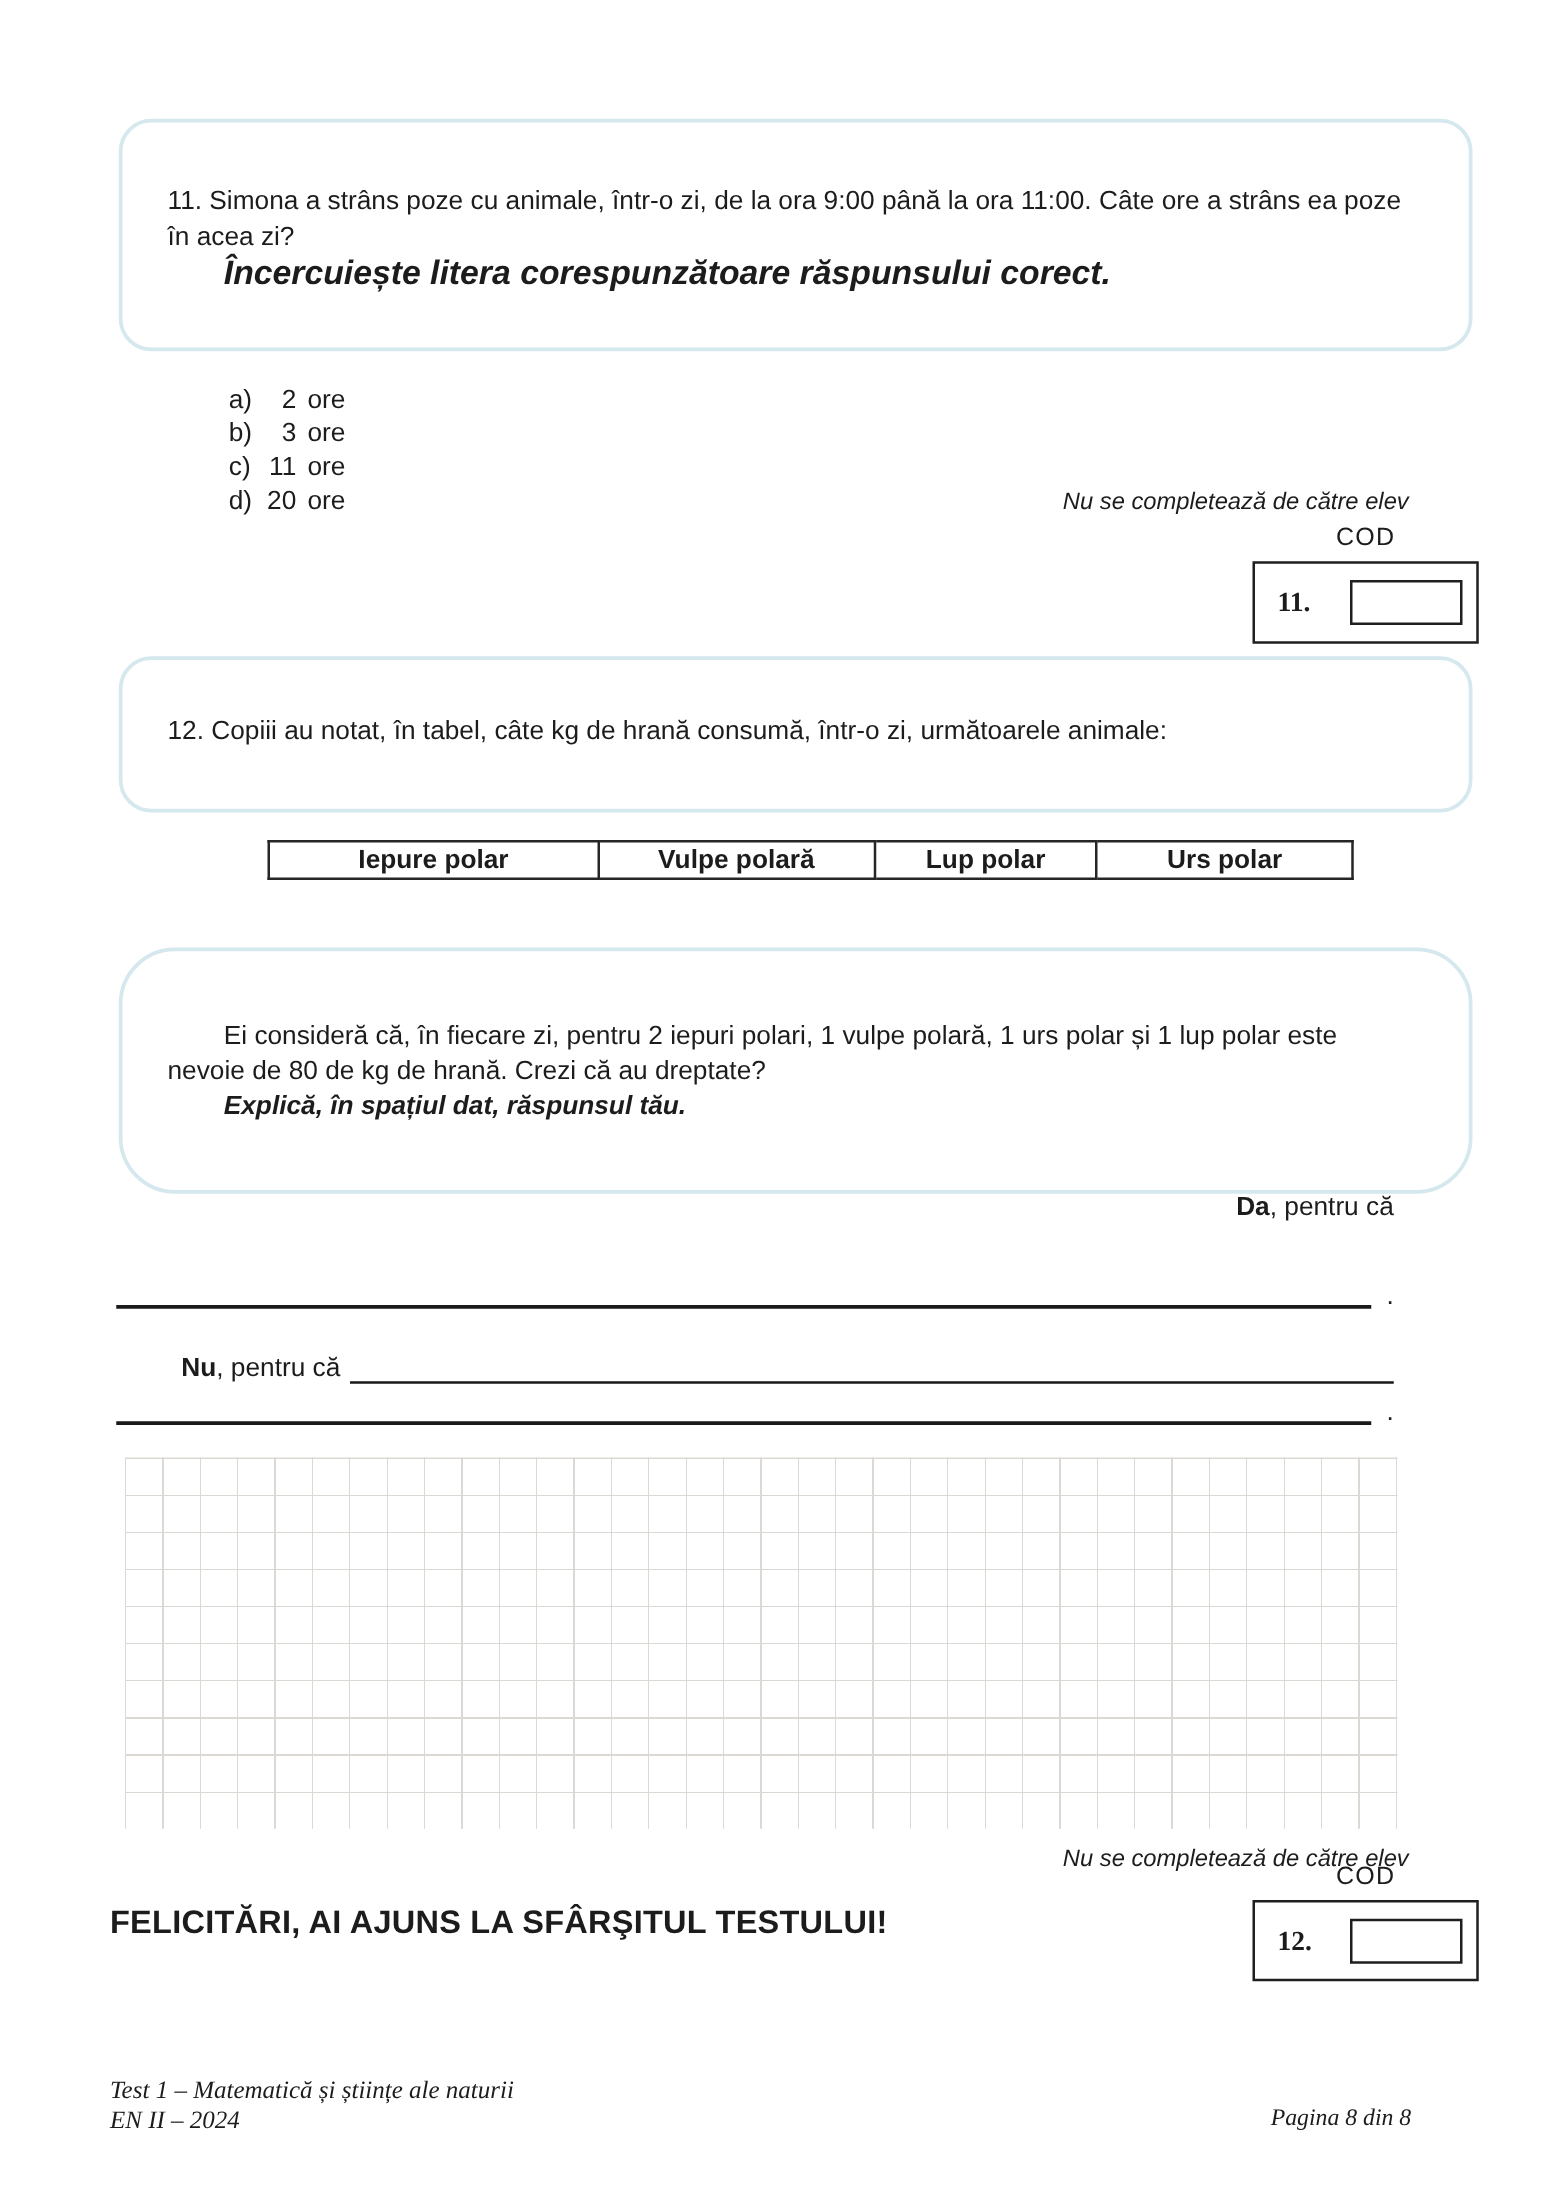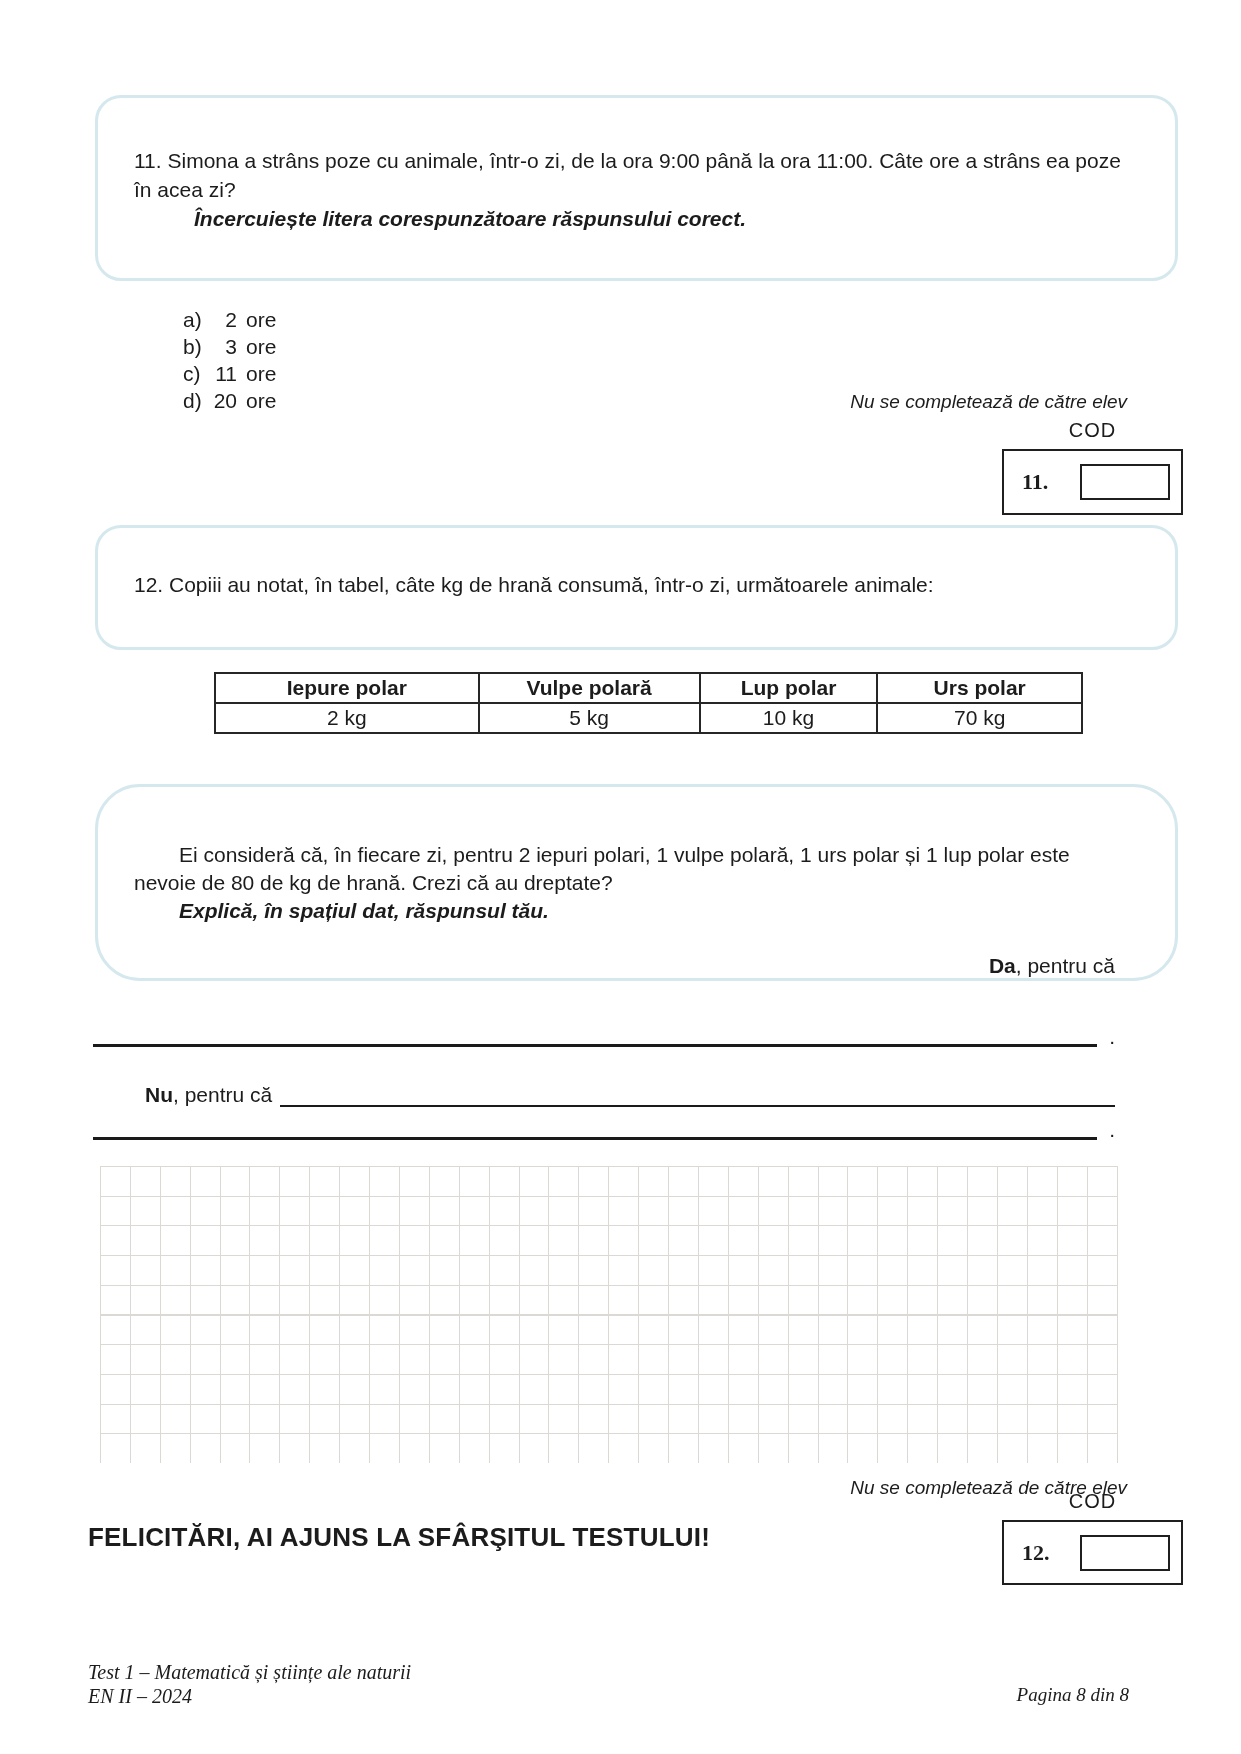--- a/index.html
+++ b/index.html
@@ -9,24 +9,24 @@
   }
   *{margin:0;padding:0;box-sizing:border-box;}
   html,body{background:#ffffff;}
   body{font-family:"Liberation Sans","DejaVu Sans",sans-serif;color:var(--text);}
   .page{position:relative;width:1241px;height:1754px;background:#ffffff;overflow:hidden;}
 
   
   .round-box{position:absolute;left:95px;width:1083px;border:3px solid var(--accent-box-border);border-radius:45px;background:#ffffff;}
   .box-q11{top:95px;height:186px;padding:48px 38px 0 36px;border-radius:26px;}
   .box-q12{top:525px;height:125px;padding:42px 38px 0 36px;border-radius:26px;}
-  .box-q12b{top:784px;height:197px;padding:54px 50px 0 36px;}
+  .box-q12b{top:758px;height:197px;padding:54px 50px 0 36px;}
 
   .prompt{font-size:21px;line-height:29px;}
-  .instruction{font-size:21px;line-height:29px;font-weight:bold;font-style:italic;margin-left:60px;}
+  .instruction{font-size:27px;line-height:29px;font-weight:bold;font-style:italic;margin-left:45px;}
   .paragraph{font-size:21px;line-height:28px;text-indent:45px;}
   .instruction2{font-size:21px;line-height:28px;font-weight:bold;font-style:italic;margin-left:45px;}
 
   
   .options{position:absolute;left:183px;top:306px;font-size:21px;line-height:27px;}
   .opt-letter{display:inline-block;width:30px;}
   .opt-num{display:inline-block;width:24px;text-align:right;}
   .opt-unit{margin-left:9px;}
 
   
@@ -119,26 +119,20 @@
         <col class="col3">
         <col class="col4">
       </colgroup>
     <tbody>
         <tr>
       <th>Iepure polar</th>
       <th>Vulpe polară</th>
       <th>Lup polar</th>
       <th>Urs polar</th>
     </tr>
-    <tr>
-      <td>2 kg</td>
-      <td>5 kg</td>
-      <td>10 kg</td>
-      <td>70 kg</td>
-    </tr>
   </tbody>
     </table>
 
   <section class="round-box box-q12b">
     <p class="paragraph">Ei consideră că, în fiecare zi, pentru 2 iepuri polari, 1 vulpe polară, 1 urs polar și 1 lup polar este nevoie de 80 de kg de hrană. Crezi că au dreptate?</p>
     <p class="instruction2">Explică, în spațiul dat, răspunsul tău.</p>
   </section>
 
   <div class="ans-row ans-da">
     <span class="ans-label"><span class="ans-bold">Da</span><span>, pentru că</span></span>

